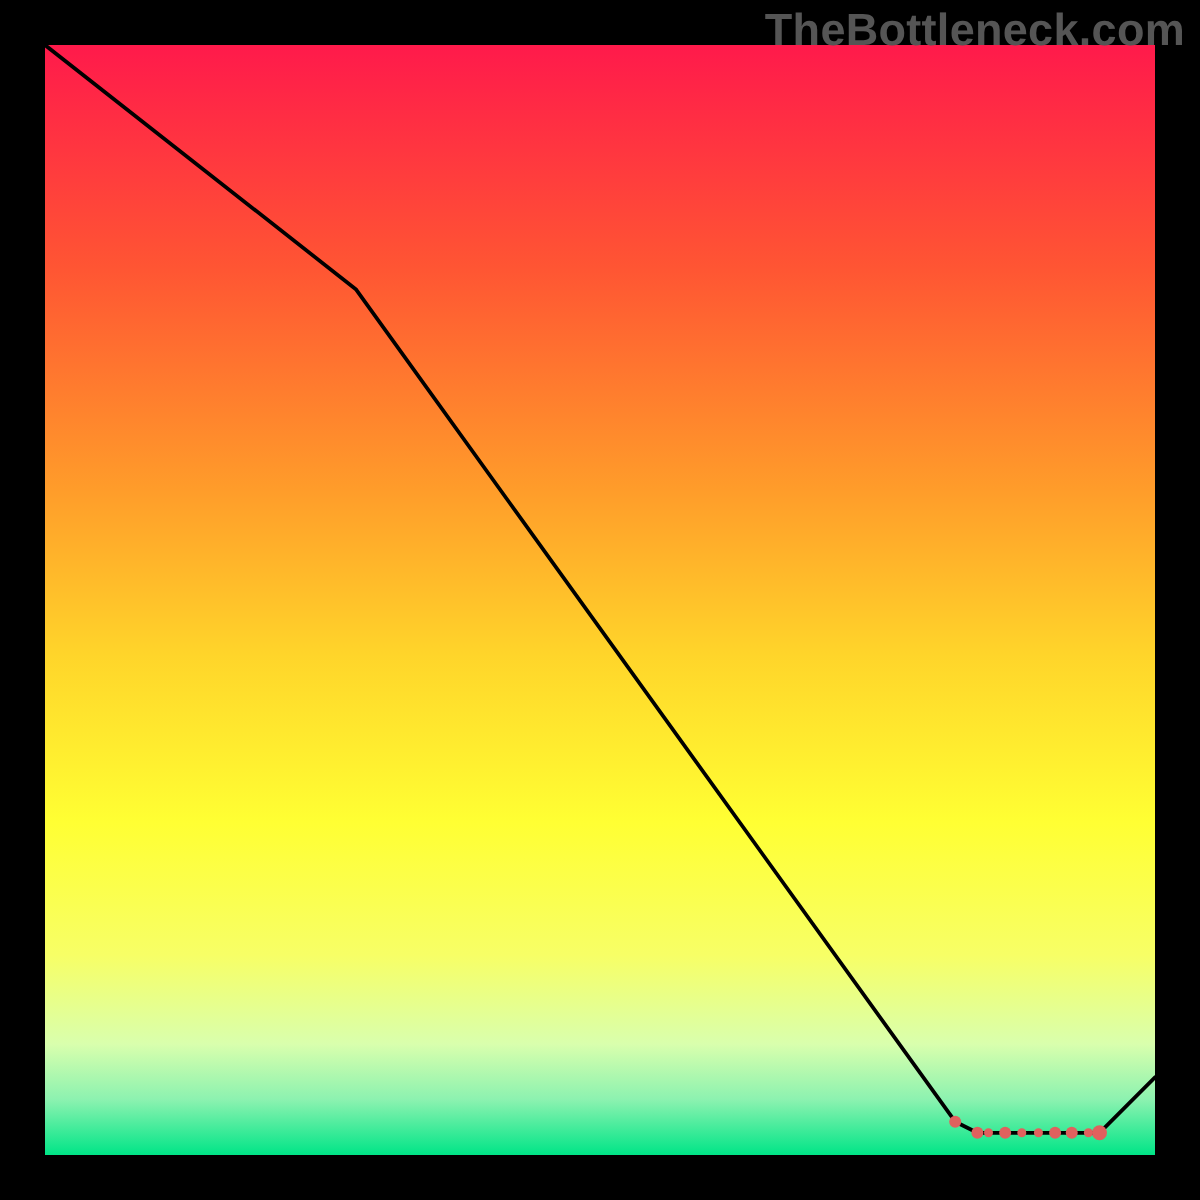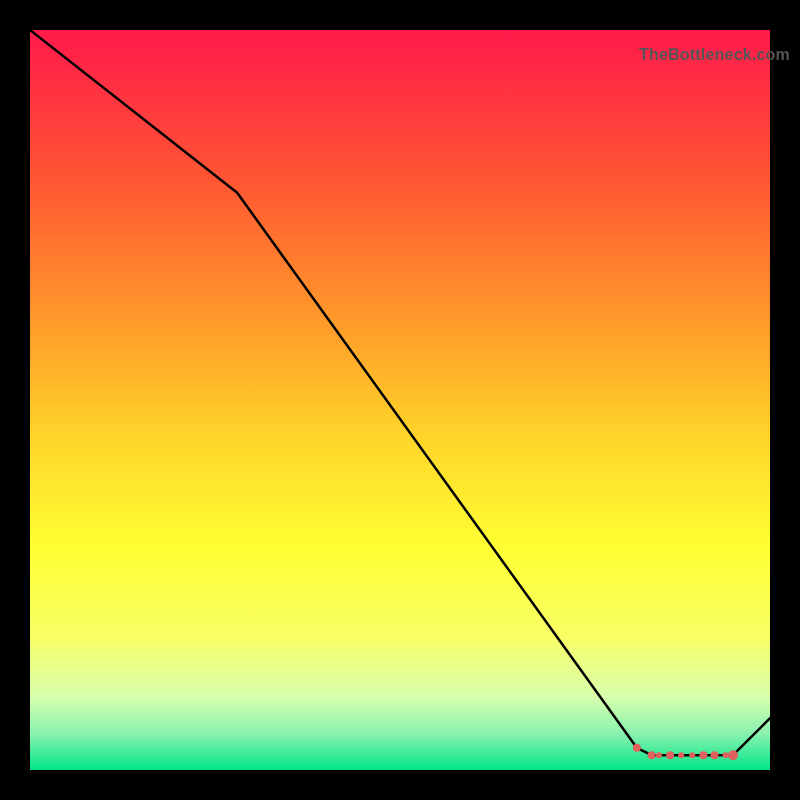--- a/index.html
+++ b/index.html
@@ -15,25 +15,24 @@
     position: relative;
     width: 800px;
     height: 800px;
     background: #000;
   }
   .watermark {
     position: absolute;
     top: 4px;
     right: 10px;
     color: #555;
-    font-size: 16px;
+    font-size: 30px;
     font-weight: 600;
     letter-spacing: 0.2px;
     z-index: 4;
-    margin-top: 42px;
   }
   .plot {
     position: absolute;
     left: 30px;
     top: 30px;
     width: 740px;
     height: 740px;
   }
   .plot svg {
     display: block;

